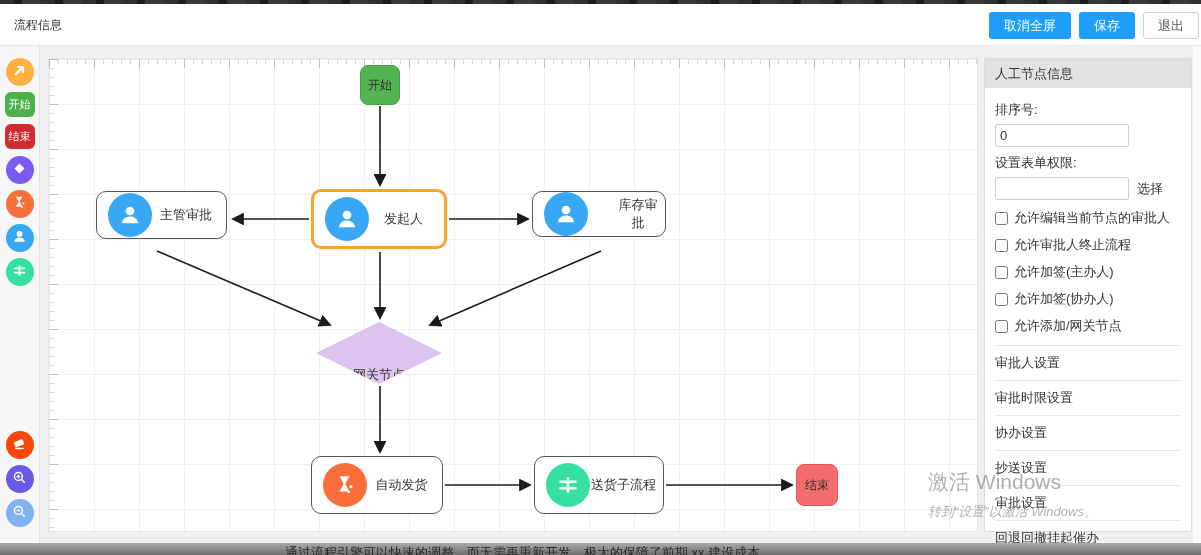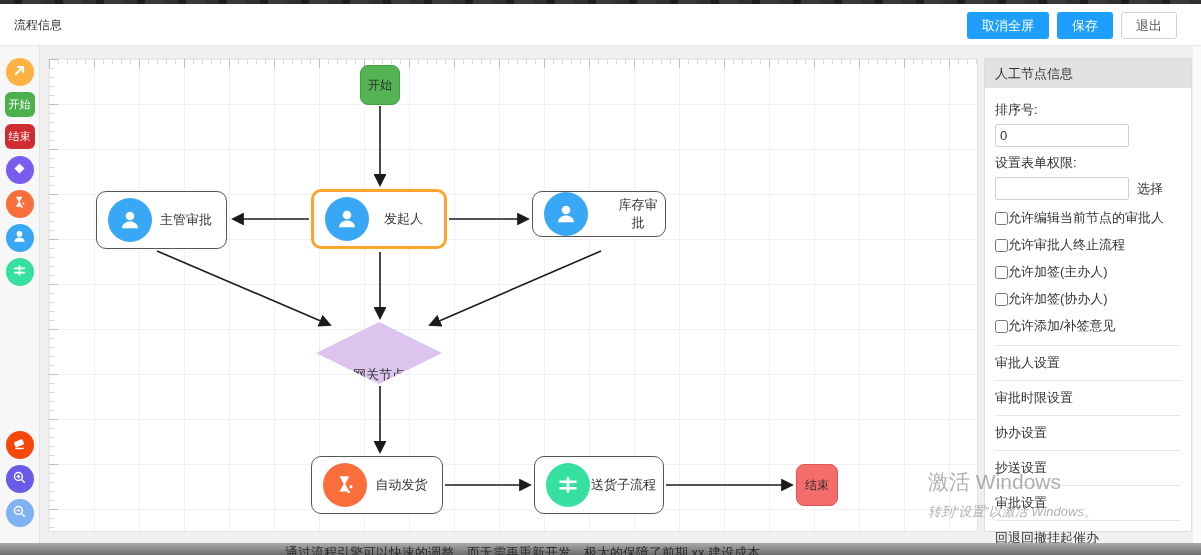--- a/index.html
+++ b/index.html
@@ -3,21 +3,21 @@
 <meta charset="utf-8">
 <style>
   * { margin:0; padding:0; box-sizing:border-box; }
   html,body { width:1201px; height:555px; overflow:hidden;
     font-family:"Liberation Sans","DejaVu Sans",sans-serif; background:#f0f0f0; }
   .top-strip { position:absolute; left:0; top:0; width:1201px; height:4px;
     background:repeating-linear-gradient(90deg,#2f2f2f 0 14px,#1d1d1d 14px 22px,#383838 22px 41px); }
   .app-header { position:absolute; left:0; top:4px; width:1201px; height:42px;
     background:#fff; border-bottom:1px solid #e7e7e7; }
   .app-title { position:absolute; left:14px; top:13px; font-size:12px; color:#333; }
-  .header-btns { position:absolute; right:24px; top:8px; display:flex; gap:8px; }
+  .header-btns { position:absolute; right:2px; top:8px; display:flex; gap:8px; }
   .btn { height:27px; padding:0 14px; font-size:13px; border-radius:3px; border:1px solid transparent;
     display:flex; align-items:center; cursor:pointer; }
   .btn-blue { background:#1E9FFF; color:#fff; }
   .btn-plain { background:#fff; color:#555; border-color:#d2d2d2; }
 
   
   .toolbar { position:absolute; left:0; top:46px; width:40px; height:497px;
     background:#f7f7f7; border-right:1px solid #e3e3e3; display:flex; flex-direction:column;
     align-items:center; padding:12px 0 10px; }
   .tool { width:28px; height:28px; border-radius:50%; margin-bottom:6px; display:flex;
@@ -59,40 +59,40 @@
   .node .nicon { width:44px; height:44px; border-radius:50%; margin-left:11px; flex:none;
     display:flex; align-items:center; justify-content:center; }
   .node .nicon svg { width:26px; height:26px; }
   .node .nlabel { flex:1; text-align:center; font-size:13px; color:#333; padding-right:6px; }
   .selected { border:3px solid #ffa32e; }
   .sq-node { position:absolute; border-radius:8px; display:flex; align-items:center;
     justify-content:center; font-size:12px; color:#2d2d2d; cursor:pointer; }
   .n-start { left:311px; top:6px; width:40px; height:40px; background:#54b454; border:1px solid #42a042; }
   .n-end { left:747px; top:405px; width:42px; height:42px; background:#f56c6c; border:1px solid #e05555; }
   .n-initiator { left:262px; top:130px; width:136px; height:60px; }
-  .n-supervisor { left:47px; top:132px; width:131px; height:58px; }
+  .n-supervisor { left:47px; top:132px; width:131px; height:48px; }
   .n-inventory { left:483px; top:132px; width:134px; height:46px;gap:29px; }
   .n-auto { left:262px; top:397px; width:132px; height:58px; }
   .n-sub { left:485px; top:397px; width:130px; height:58px; }
   .diamond-wrap { position:absolute; left:267px; top:263px; width:126px; height:62px; cursor:pointer; }
   .diamond { width:100%; height:100%; background:#dcc4ef; clip-path:polygon(50% 0,100% 50%,50% 100%,0 50%);
     display:flex; align-items:flex-end; justify-content:center; font-size:13px; color:#333; }
 
   
   .panel { position:absolute; left:984px; top:58px; width:208px; height:474px; background:#fff;
     border:1px solid #dcdcdc; font-size:13px; color:#333; }
   .panel-header { height:29px; background:#e2e2e2; display:flex; align-items:center;
     padding-left:10px; font-size:13px; color:#333; }
   .panel-body { padding:6px 10px 18px; }
   .f-label { margin:7px 0 5px; }
   .f-input { width:134px; height:23px; border:1px solid #cfcfcf; border-radius:2px;
     font-size:13px; padding:0 4px; color:#333; display:block; }
   .perm-row { display:flex; align-items:center; gap:8px; }
   .link-select { color:#333; cursor:pointer; font-size:13px; }
-  .chk-row { display:flex; align-items:center; margin:9px 0; cursor:pointer; }
+  .chk-row { display:flex; align-items:center; gap:6px; margin:9px 0; cursor:pointer; }
   .chk-row input { width:13px; height:13px; margin:0; }
   .sec-row { border-top:1px solid #e8e8e8; padding:8px 0; cursor:pointer; }
   .sec-wrap { margin-top:10px; }
 
   
   .watermark { position:absolute; left:928px; top:468px; z-index:10; color:rgba(112,112,112,.55);
     pointer-events:none; }
   .wm1 { font-size:21px; }
   .wm2 { font-size:13px; margin-top:7px;font-style:italic; }
   .footer-strip { position:absolute; left:0; bottom:0; width:1201px; height:12px;
@@ -291,21 +291,21 @@
     <label class="chk-row">
       <input type="checkbox" style="">
       <span>允许加签(主办人)</span>
     </label>
     <label class="chk-row">
       <input type="checkbox" style="">
       <span>允许加签(协办人)</span>
     </label>
     <label class="chk-row">
       <input type="checkbox" style="">
-      <span>允许添加/补签意见</span>
+      <span>允许添加/网关节点</span>
     </label>
 
     <div class="sec-wrap">
       <div class="sec-row">审批人设置</div>
       <div class="sec-row">审批时限设置</div>
       <div class="sec-row">协办设置</div>
       <div class="sec-row">抄送设置</div>
       <div class="sec-row">审批设置</div>
       <div class="sec-row">回退回撤挂起催办</div>
 

